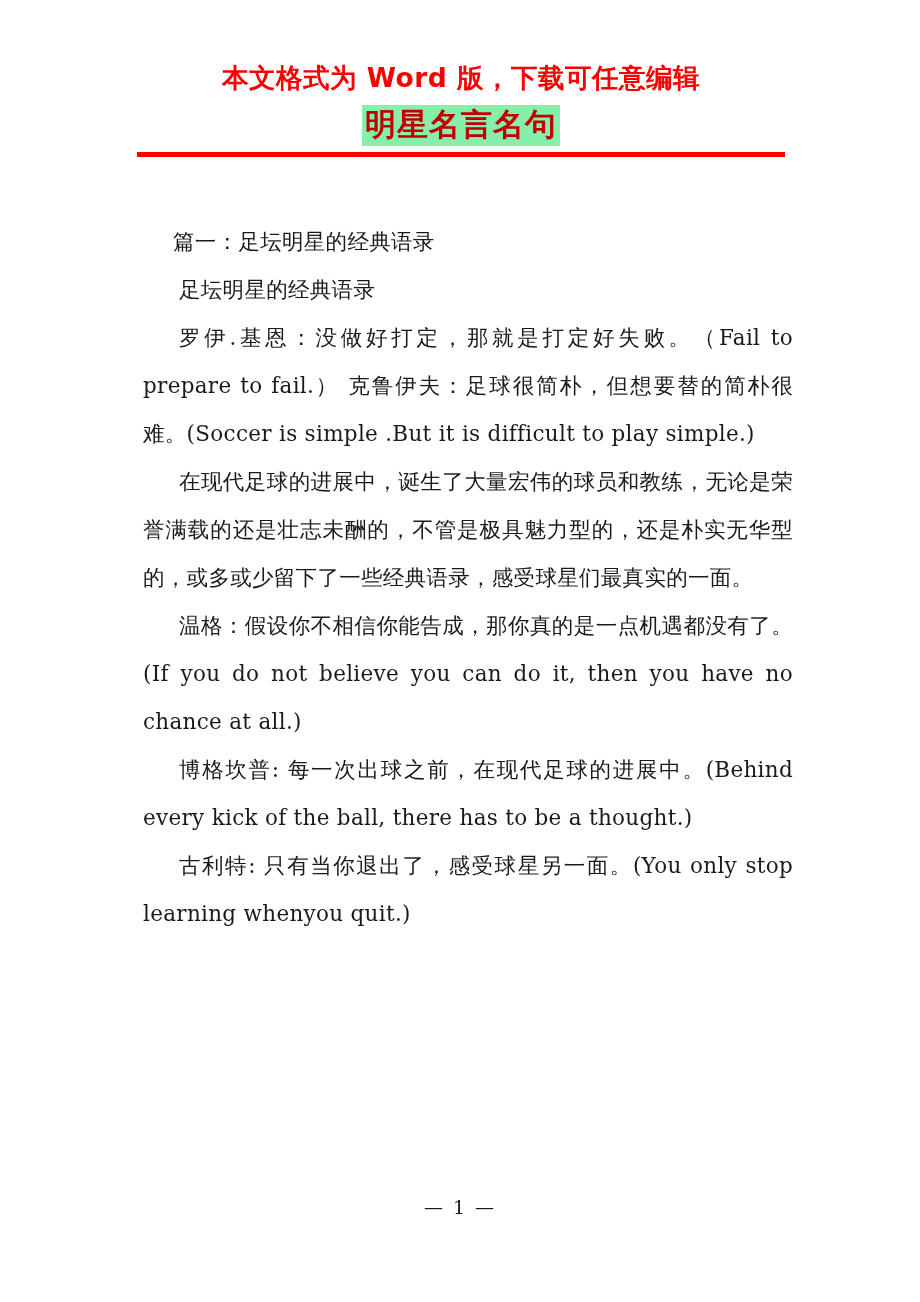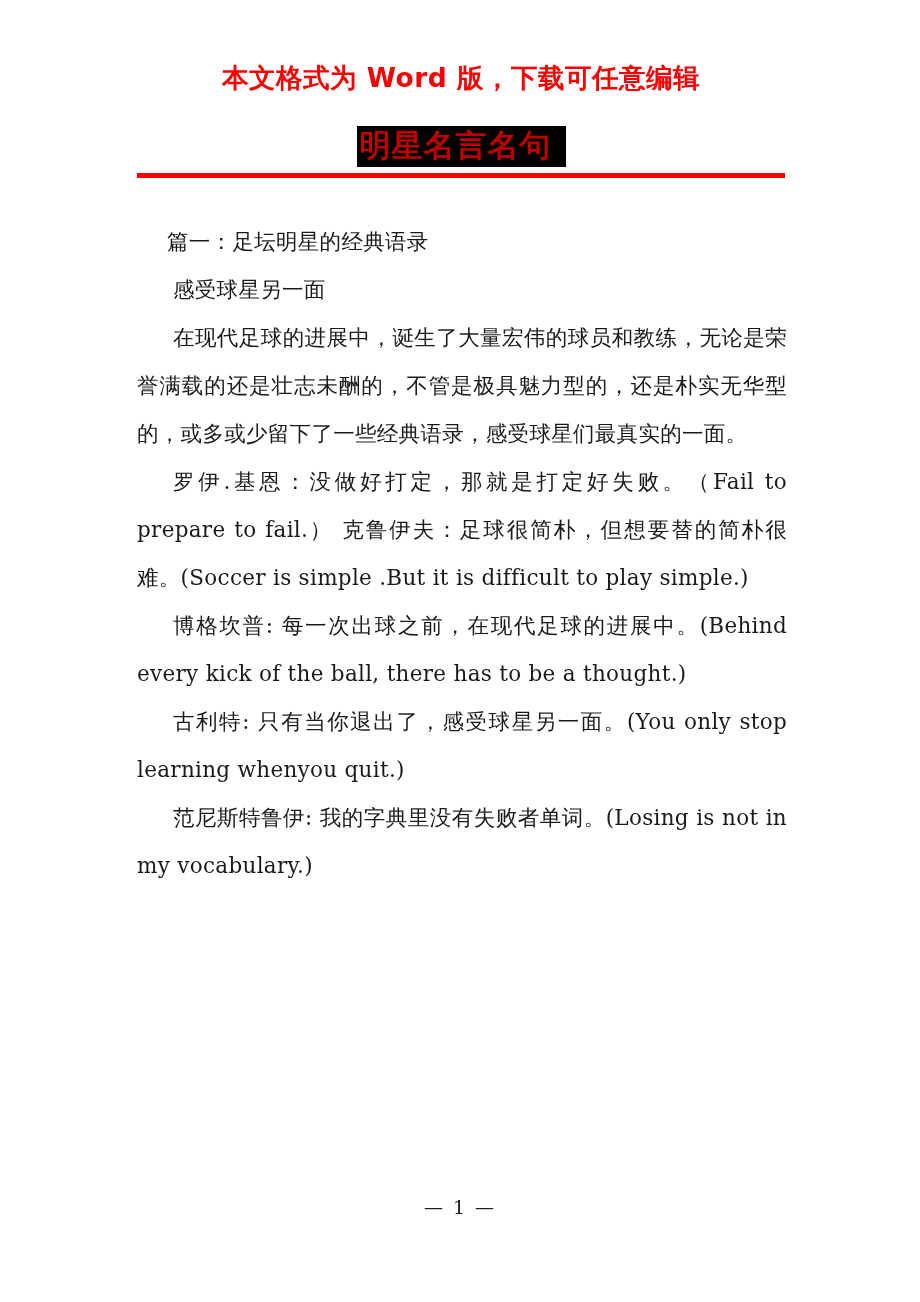--- a/index.html
+++ b/index.html
@@ -44,41 +44,40 @@
     white-space: nowrap;
   }
 
   .doc-title-row {
     text-align: center;
     margin-top: 9px;
     line-height: 1.2;
   }
   .doc-title {
     display: inline-block;
-    background: #000000;
+    background: #86efac;
     color: #c00000;
     font-family: "DejaVu Serif", "Liberation Serif", serif;
     font-weight: bold;
     font-size: 31px;
     letter-spacing: 1px;
-    padding: 1px 14px 3px 3px;
-    margin-top: 21px;
+    padding: 1px 3px 3px 3px;
   }
 
   .title-rule {
     margin-top: 6px;
     width: 648px;
     height: 5px;
     background: #ff0000;
   }
 
   
   .content {
     position: absolute;
-    left: 137px;
+    left: 143px;
     top: 218px;
     width: 650px;
   }
 
   .para {
     margin: 0;
     padding: 0;
     font-size: 21.5px;
     line-height: 48px;
     color: #1a1a1a;
@@ -113,23 +112,23 @@
 
     <div class="doc-title-row">
       <span class="doc-title">明星名言名句</span>
     </div>
 
     <div class="title-rule"></div>
   </div>
 
   <div class="content">
     <p class="para indent-1">篇一：足坛明星的经典语录</p>
-    <p class="para indent-2">感受球星另一面</p>
+    <p class="para indent-2">足坛明星的经典语录</p>
+    <p class="para indent-2">罗伊.基恩：没做好打定，那就是打定好失败。（Fail to prepare to fail.） 克鲁伊夫：足球很简朴，但想要替的简朴很难。(Soccer is simple .But it is difficult to play simple.)</p>
     <p class="para indent-2">在现代足球的进展中，诞生了大量宏伟的球员和教练，无论是荣誉满载的还是壮志未酬的，不管是极具魅力型的，还是朴实无华型的，或多或少留下了一些经典语录，感受球星们最真实的一面。</p>
-    <p class="para indent-2">罗伊.基恩：没做好打定，那就是打定好失败。（Fail to prepare to fail.） 克鲁伊夫：足球很简朴，但想要替的简朴很难。(Soccer is simple .But it is difficult to play simple.)</p>
+    <p class="para indent-2">温格：假设你不相信你能告成，那你真的是一点机遇都没有了。(If you do not believe you can do it, then you have no chance at all.)</p>
     <p class="para indent-2">博格坎普: 每一次出球之前，在现代足球的进展中。(Behind every kick of the ball, there has to be a thought.)</p>
     <p class="para indent-2">古利特: 只有当你退出了，感受球星另一面。(You only stop learning whenyou quit.)</p>
-    <p class="para indent-2">范尼斯特鲁伊: 我的字典里没有失败者单词。(Losing is not in my vocabulary.)</p>
   </div>
 
   <div class="footer">— 1 —</div>
 
 </div>
 
 </body></html>

